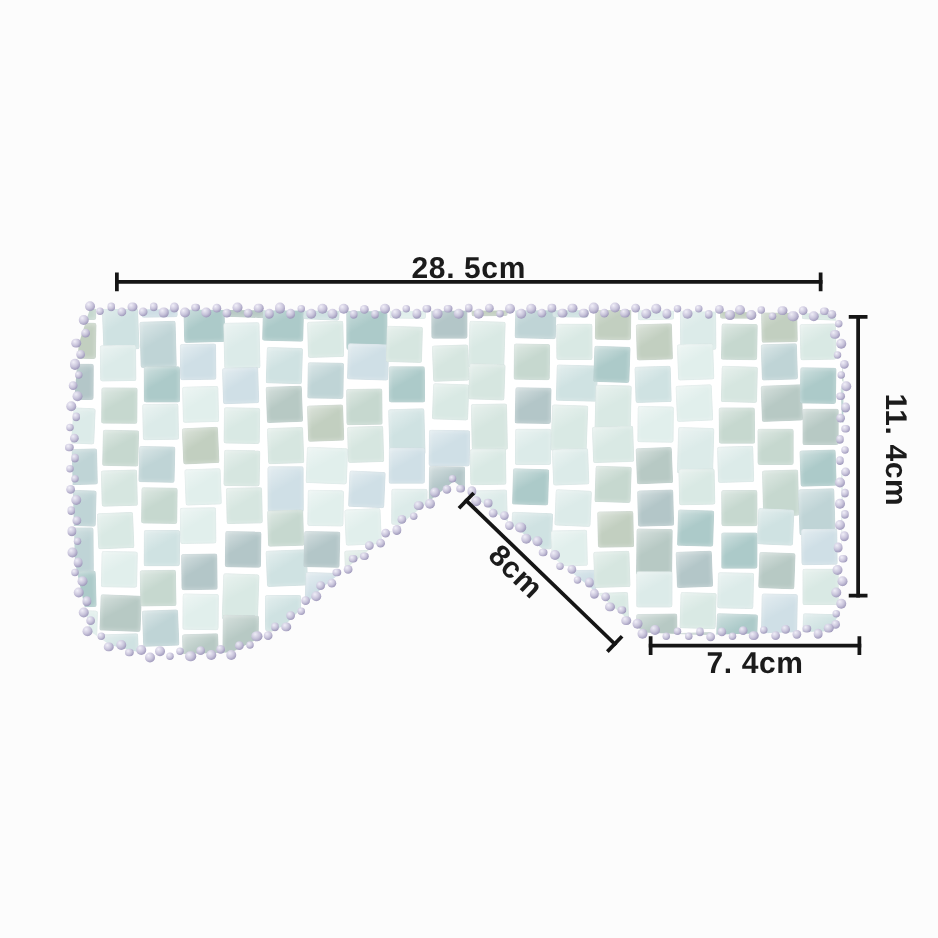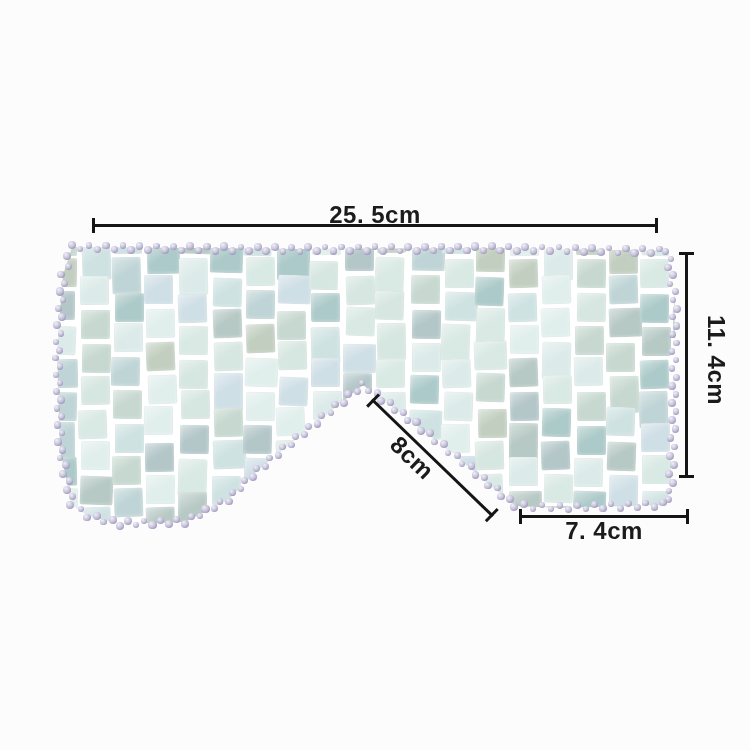--- a/index.html
+++ b/index.html
@@ -473,21 +473,21 @@
       <div class="bead" style="left:6.3px;top:40.1px;width:6.9px;height:6.9px;background:radial-gradient(circle at 35% 30%,#f0eef8,#c7c2da 45%,#9d97ba 75%,rgba(157,151,186,.25));opacity:.95;"></div>
       <div class="bead" style="left:2.4px;top:30.6px;width:7.8px;height:7.8px;background:radial-gradient(circle at 35% 30%,#f0eef8,#c7c2da 45%,#9d97ba 75%,rgba(157,151,186,.25));opacity:.95;"></div>
       <div class="bead" style="left:9.8px;top:22.9px;width:6.9px;height:6.9px;background:radial-gradient(circle at 35% 30%,#f0eef8,#c7c2da 45%,#9d97ba 75%,rgba(157,151,186,.25));opacity:.95;"></div>
       <div class="bead" style="left:8.3px;top:11.8px;width:8.0px;height:8.0px;background:radial-gradient(circle at 35% 30%,#f0eef8,#c7c2da 45%,#9d97ba 75%,rgba(157,151,186,.25));opacity:.95;"></div>
     </div>
 
   <div class="dim-line" id="dim-top" style="background: rgb(21, 21, 21);">
     <span class="tick v start" style="background: rgb(21, 21, 21);"></span>
     <span class="tick v end" style="background: rgb(21, 21, 21);"></span>
   </div>
-  <div class="dim-label" id="label-top" style="color: rgb(27, 27, 27);">25. 5cm</div>
+  <div class="dim-label" id="label-top" style="color: rgb(27, 27, 27);">28. 5cm</div>
 
   <div class="dim-line" id="dim-right" style="background: rgb(21, 21, 21);">
     <span class="tick h start" style="background: rgb(21, 21, 21);"></span>
     <span class="tick h end" style="background: rgb(21, 21, 21);"></span>
   </div>
   <div class="dim-label" id="label-right" style="color: rgb(27, 27, 27);">11. 4cm</div>
 
   <div class="dim-line" id="dim-diag" style="background: rgb(21, 21, 21);">
     <span class="tick p start" style="background: rgb(21, 21, 21);"></span>
     <span class="tick p end" style="background: rgb(21, 21, 21);"></span>

